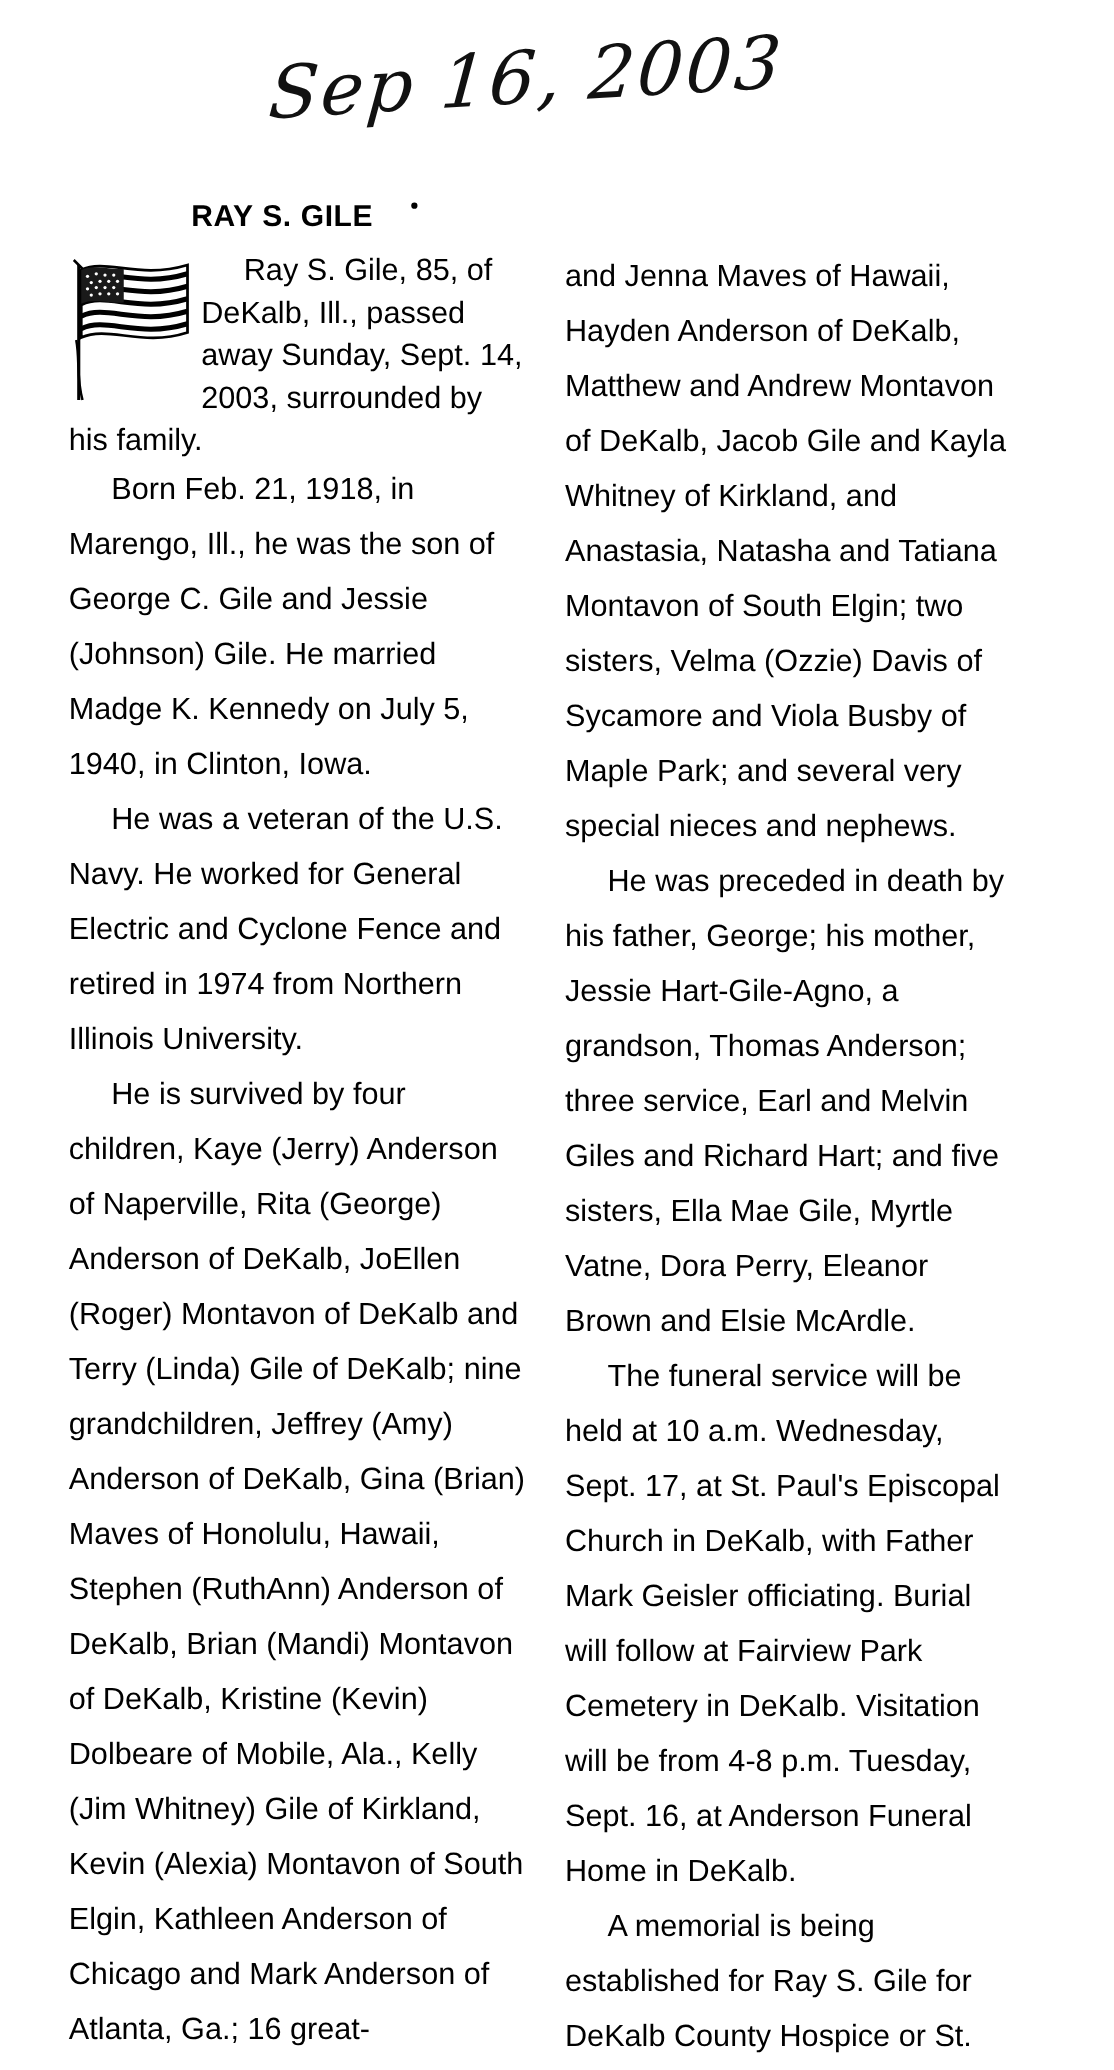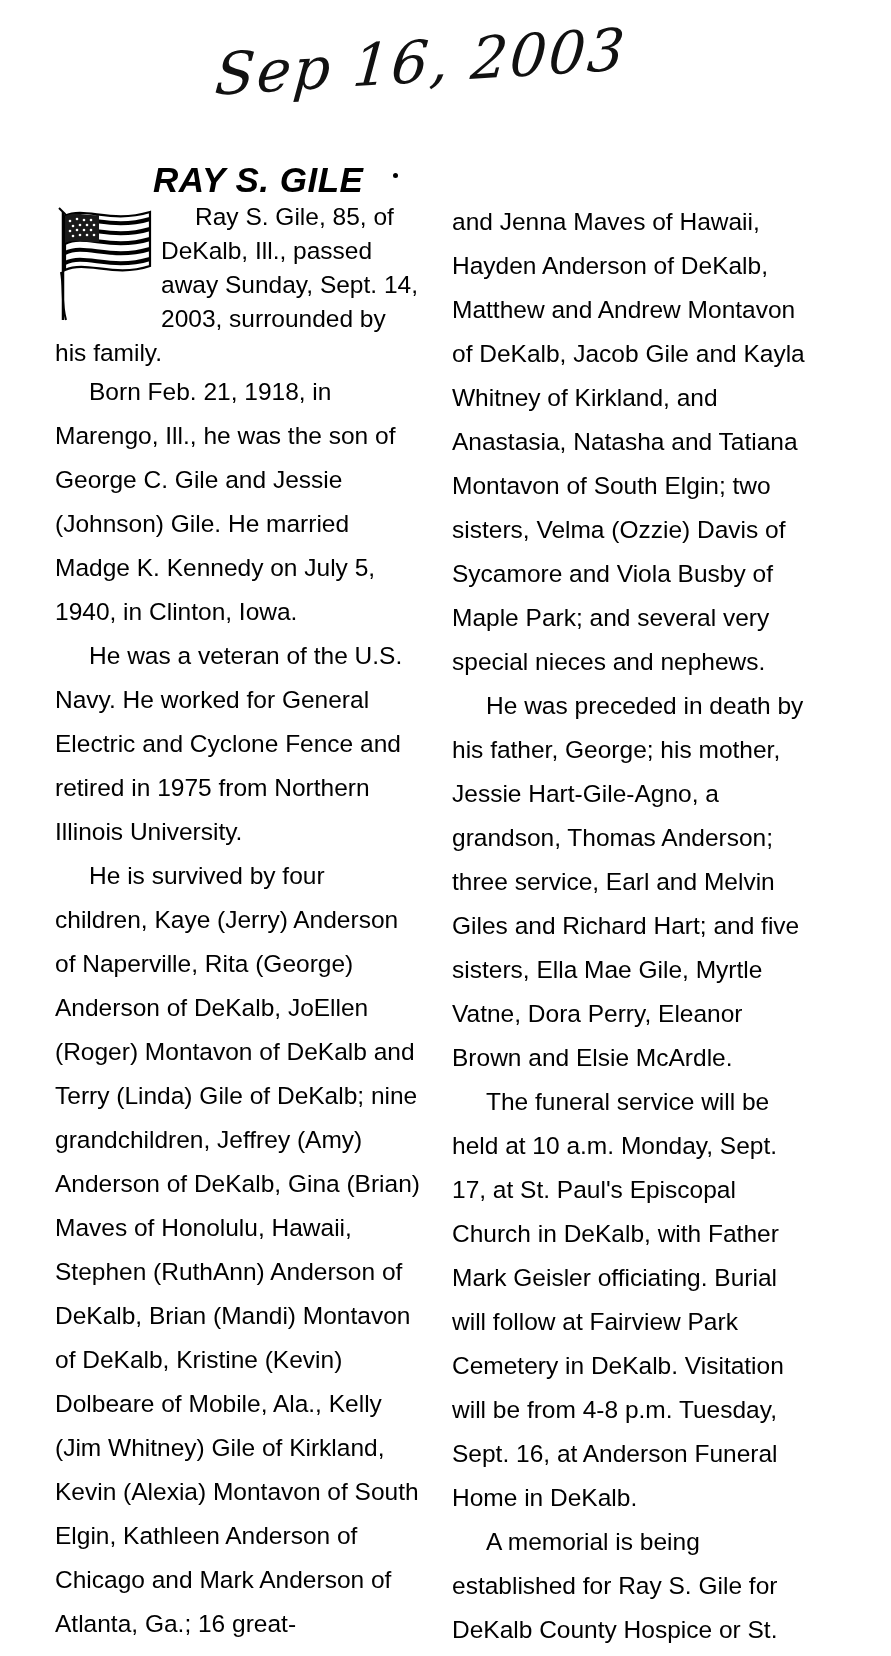--- a/index.html
+++ b/index.html
@@ -43,25 +43,24 @@
     gap: 32px;
     align-items: flex-start;
   }
   .col {
     width: 365px;
   }
 
   .headline {
     font-family: "Liberation Sans", sans-serif;
     font-weight: bold;
-    font-size: 35px;
+    font-size: 24px;
     letter-spacing: 0.5px;
-    margin: 0 0 0 0;
+    margin: 0 0 12px 0;
     padding-left: 98px;
-    font-style: italic;
   }
   .headline-dot {
     display: inline-block;
     width: 5px;
     height: 5px;
     background: #000;
     border-radius: 50%;
     vertical-align: 14px;
     margin-left: 30px;
   }
@@ -140,25 +139,25 @@
               <circle cx="32" cy="33" r="1.3"></circle>
               <circle cx="39" cy="33" r="1.3"></circle>
           </g>
 
           <path d="M6 70 C9 86, 6 100, 11 118" stroke="#000" stroke-width="2" fill="none"></path>
         </svg>
         <p class="first-par indent">Ray S. Gile, 85, of DeKalb, Ill., passed away Sunday, Sept. 14, 2003, surrounded by his family.</p>
       </div>
 
       <p class="indent">Born Feb. 21, 1918, in Marengo, Ill., he was the son of George C. Gile and Jessie (Johnson) Gile. He married Madge K. Kennedy on July 5, 1940, in Clinton, Iowa.</p>
-      <p class="indent">He was a veteran of the U.S. Navy. He worked for General Electric and Cyclone Fence and retired in 1975 from Northern Illinois University.</p>
+      <p class="indent">He was a veteran of the U.S. Navy. He worked for General Electric and Cyclone Fence and retired in 1974 from Northern Illinois University.</p>
       <p class="indent">He is survived by four children, Kaye (Jerry) Anderson of Naperville, Rita (George) Anderson of DeKalb, JoEllen (Roger) Montavon of DeKalb and Terry (Linda) Gile of DeKalb; nine grandchildren, Jeffrey (Amy) Anderson of DeKalb, Gina (Brian) Maves of Honolulu, Hawaii, Stephen (RuthAnn) Anderson of DeKalb, Brian (Mandi) Montavon of DeKalb, Kristine (Kevin) Dolbeare of Mobile, Ala., Kelly (Jim Whitney) Gile of Kirkland, Kevin (Alexia) Montavon of South Elgin, Kathleen Anderson of Chicago and Mark Anderson of Atlanta, Ga.; 16 great-grandchildren, Allison, Jared, Brandon and Bradley Anderson of De-Kalb, Mallory, Kelsey, Mitchell</p>
     </div>
 
     <div class="col">
       <p>and Jenna Maves of Hawaii, Hayden Anderson of DeKalb, Matthew and Andrew Montavon of DeKalb, Jacob Gile and Kayla Whitney of Kirkland, and Anastasia, Natasha and Tatiana Montavon of South Elgin; two sisters, Velma (Ozzie) Davis of Sycamore and Viola Busby of Maple Park; and several very special nieces and nephews.</p>
       <p class="indent">He was preceded in death by his father, George; his mother, Jessie Hart-Gile-Agno, a grandson, Thomas Anderson; three service, Earl and Melvin Giles and Richard Hart; and five sisters, Ella Mae Gile, Myrtle Vatne, Dora Perry, Eleanor Brown and Elsie McArdle.</p>
-      <p class="indent">The funeral service will be held at 10 a.m. Monday, Sept. 17, at St. Paul's Episcopal Church in DeKalb, with Father Mark Geisler officiating. Burial will follow at Fairview Park Cemetery in DeKalb. Visitation will be from 4-8 p.m. Tuesday, Sept. 16, at Anderson Funeral Home in DeKalb.</p>
+      <p class="indent">The funeral service will be held at 10 a.m. Wednesday, Sept. 17, at St. Paul's Episcopal Church in DeKalb, with Father Mark Geisler officiating. Burial will follow at Fairview Park Cemetery in DeKalb. Visitation will be from 4-8 p.m. Tuesday, Sept. 16, at Anderson Funeral Home in DeKalb.</p>
       <p class="indent">A memorial is being established for Ray S. Gile for DeKalb County Hospice or St. Paul's Episcopal Church in care of Anderson Funeral Home, P.O. Box 605, 2011 S. Fourth St., DeKalb, IL 60115.</p>
     </div>
 
   </div>
 </div>
 
 </body></html>

